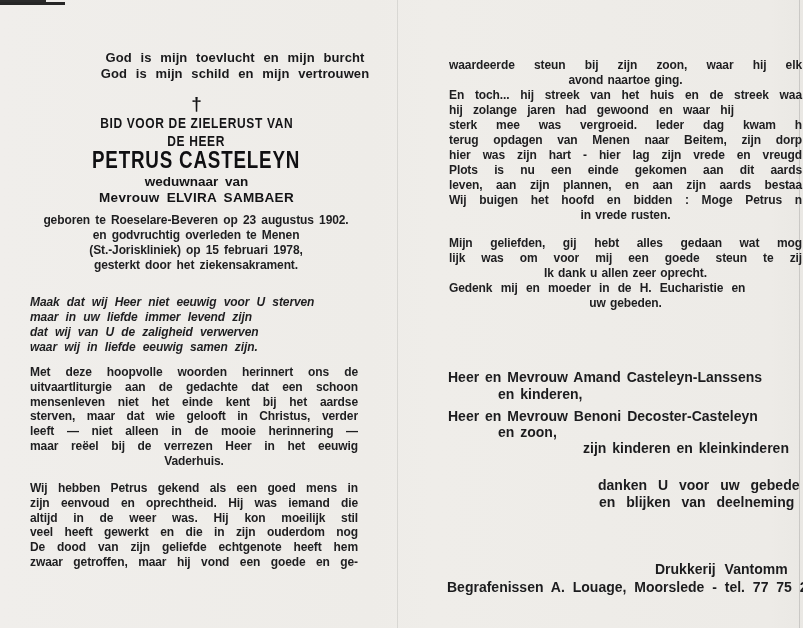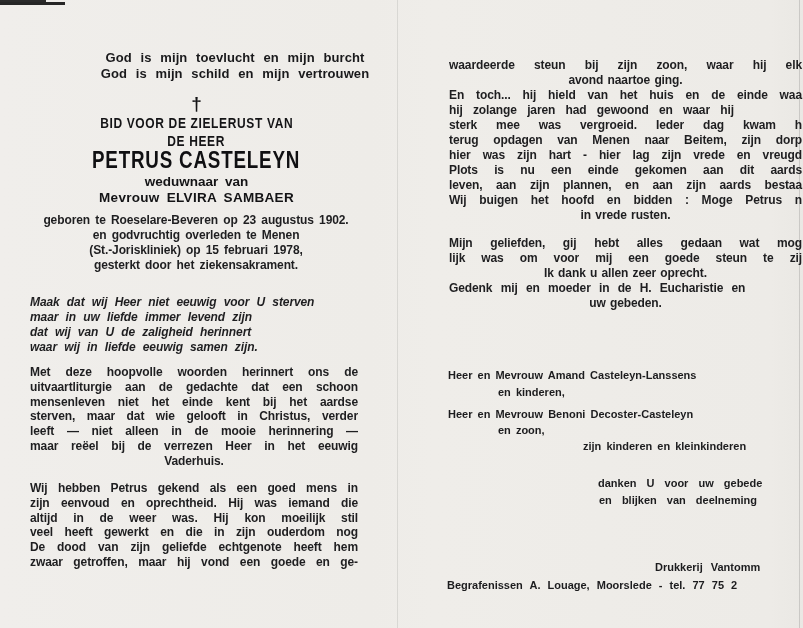--- a/index.html
+++ b/index.html
@@ -28,21 +28,21 @@
   .spouse{top:189.5px;font-size:13.5px;letter-spacing:0.3px;word-spacing:3px;color:#131315;}
   .vitals{left:28px;top:213px;width:336px;text-align:center;}
   .vitals .ln{word-spacing:2px;line-height:15px;white-space:nowrap;}
   .rule-l{left:167px;top:278px;width:46px;height:2px;background:#2b2b2b;}
   .rule-r{left:583px;top:338px;width:65px;height:3px;background:#262626;}
   .poem{left:30px;top:295px;width:333px;font-style:italic;}
   .para-hope{left:30px;top:365px;width:328px;}
   .para-life{left:30px;top:481px;width:328px;}
   .rpara1{left:449px;top:58px;width:353px;}
   .rpara2{left:449px;top:236px;width:353px;}
-  .fam{white-space:nowrap;word-spacing:2px;font-size:11px;color:#1c1c1e;}
+  .fam{white-space:nowrap;word-spacing:2px;font-size:14px;color:#1c1c1e;}
   .fold{position:absolute;left:397px;top:0;width:1px;height:628px;background:rgba(140,140,135,0.22);}
   .edge{position:absolute;left:799px;top:0;width:1px;height:628px;background:rgba(120,120,118,0.28);}
 </style>
 </head>
 <body>
 
 <div class="scan">
   <div class="fold"></div>
   <div class="edge"></div>
 
@@ -72,21 +72,21 @@
     <div class="ln">en godvruchtig overleden te Menen</div>
     <div class="ln">(St.-Joriskliniek) op 15 februari 1978,</div>
     <div class="ln">gesterkt door het ziekensakrament.</div>
   </div>
 
   <div class="rule-l"></div>
 
   <div class="blk poem">
     <div class="ln">Maak dat wij Heer niet eeuwig voor U sterven</div>
     <div class="ln">maar in uw liefde immer levend zijn</div>
-    <div class="ln">dat wij van U de zaligheid herinnert</div>
+    <div class="ln">dat wij van U de zaligheid verwerven</div>
     <div class="ln">waar wij in liefde eeuwig samen zijn.</div>
   </div>
 
   <div class="blk para-hope">
     <div class="ln j">Met deze hoopvolle woorden herinnert ons de</div>
     <div class="ln j">uitvaartliturgie aan de gedachte dat een schoon</div>
     <div class="ln j">mensenleven niet het einde kent bij het aardse</div>
     <div class="ln j">sterven, maar dat wie gelooft in Christus, verder</div>
     <div class="ln j">leeft — niet alleen in de mooie herinnering —</div>
     <div class="ln j">maar reëel bij de verrezen Heer in het eeuwig</div>
@@ -98,21 +98,21 @@
     <div class="ln j">zijn eenvoud en oprechtheid. Hij was iemand die</div>
     <div class="ln j">altijd in de weer was. Hij kon moeilijk stil</div>
     <div class="ln j">veel heeft gewerkt en die in zijn ouderdom nog</div>
     <div class="ln j">De dood van zijn geliefde echtgenote heeft hem</div>
     <div class="ln j">zwaar getroffen, maar hij vond een goede en ge-</div>
   </div>
 
   <div class="blk rpara1">
     <div class="ln rln j">waardeerde steun bij zijn zoon, waar hij elk</div>
     <div class="ln rln lft">avond naartoe ging.</div>
-    <div class="ln rln j">En toch... hij hield van het huis en de einde waa</div>
+    <div class="ln rln j">En toch... hij streek van het huis en de streek waa</div>
     <div class="ln rln wide">hij zolange jaren had gewoond en waar hij</div>
     <div class="ln rln j">sterk mee was vergroeid. Ieder dag kwam h</div>
     <div class="ln rln j">terug opdagen van Menen naar Beitem, zijn dorp</div>
     <div class="ln rln j">hier was zijn hart - hier lag zijn vrede en vreugd</div>
     <div class="ln rln j">Plots is nu een einde gekomen aan dit aards</div>
     <div class="ln rln j">leven, aan zijn plannen, en aan zijn aards bestaa</div>
     <div class="ln rln j">Wij buigen het hoofd en bidden : Moge Petrus n</div>
     <div class="ln rln lft">in vrede rusten.</div>
   </div>
 

